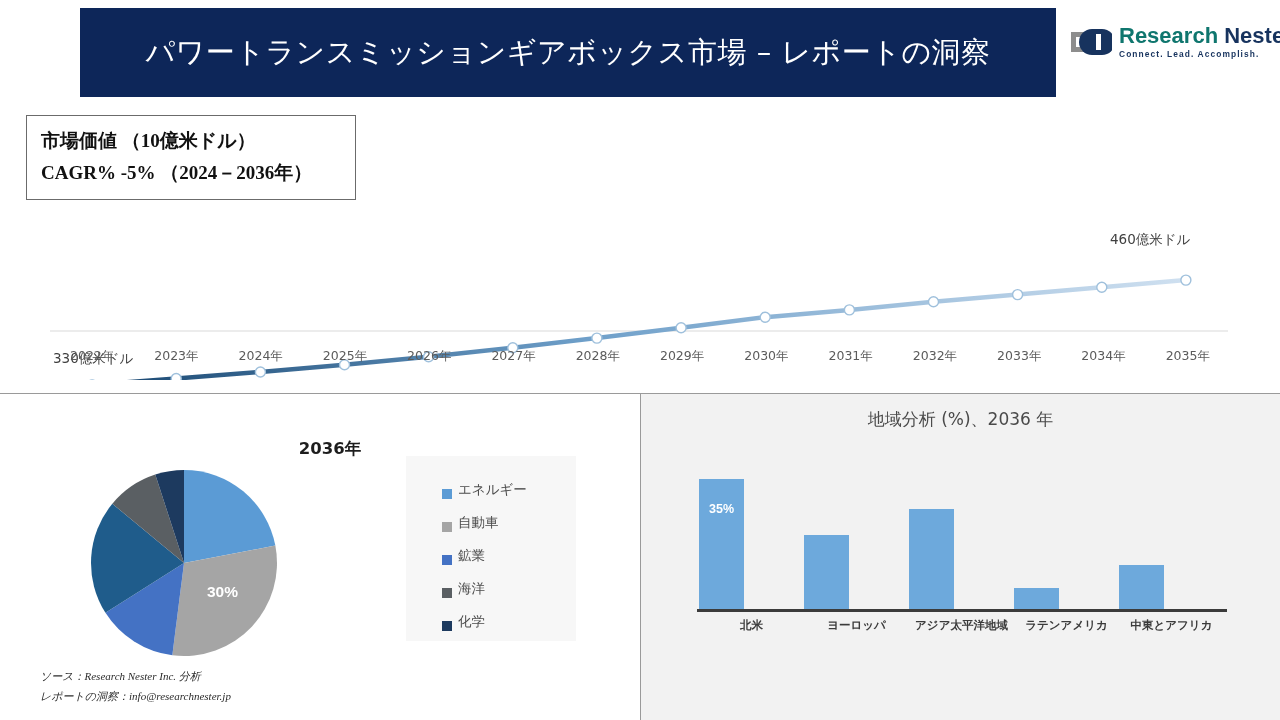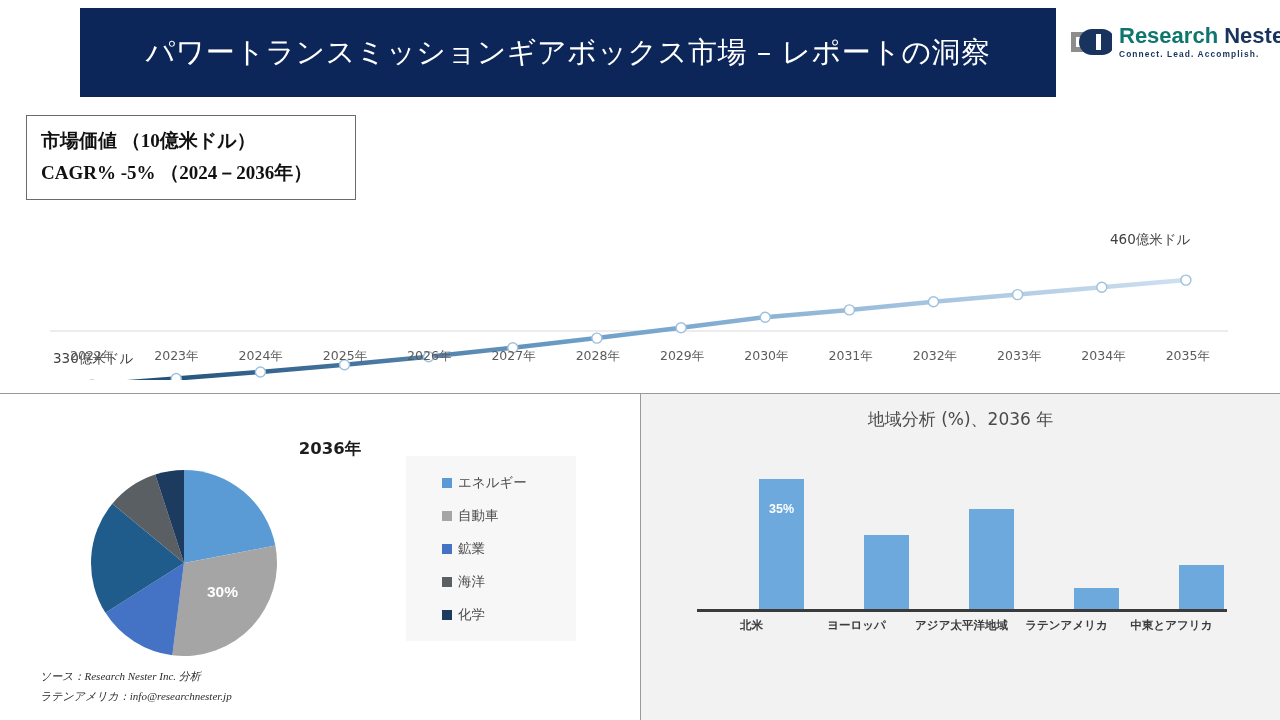--- a/index.html
+++ b/index.html
@@ -175,21 +175,21 @@
   }
   #pie-legend {
     position: absolute;
     left: 406px; top: 62px;
     width: 170px;
     padding: 10px 0 10px 0;
     background: #f7f7f7;
   }
   #pie-legend .legend-row {
     display: flex;
-    align-items: center;
+    align-items: flex-end;
     height: 33px;
     padding-left: 36px;
   }
   #pie-legend .swatch {
     width: 10px; height: 10px;
     margin-right: 6px;
     flex: 0 0 auto;
   }
   #pie-legend .legend-label {
     font-size: 13.5px;
@@ -229,21 +229,21 @@
     left: 58px; top: 66px;
     width: 525px; height: 150px;
     display: flex;
     align-items: flex-end;
   }
   #bar-plot .bar-slot {
     flex: 1 1 0;
     height: 100%;
     display: flex;
     align-items: flex-end;
-    justify-content: flex-end;
+    justify-content: flex-start;
     position: relative;
   }
   #bar-plot .bar {
     width: 45px;
     background: #6da9dc;
     position: relative;
   }
   #bar-plot .bar-value {
     position: absolute;
     left: 0; right: 0;
@@ -388,21 +388,21 @@
         <span class="legend-label">海洋</span>
       </div>
       <div class="legend-row">
         <span class="swatch" style="background: rgb(29, 58, 95);"></span>
         <span class="legend-label">化学</span>
       </div>
     </div>
 
   <div id="source-note">
     <div>ソース：Research Nester Inc. 分析</div>
-    <div>ラテンアメリカ：info@researchnester.jp</div>
+    <div>レポートの洞察：info@researchnester.jp</div>
   </div>
 </div>
 <div id="pie-center-label">30%</div>
 
 <div id="bar-panel">
   <div id="bar-title">地域分析 (%)、2036 年</div>
   <div id="bar-plot">
       <div class="bar-slot">
         <div class="bar" style="height: 131.3px; background: rgb(109, 169, 220);">
           <span class="bar-value">35%</span>

